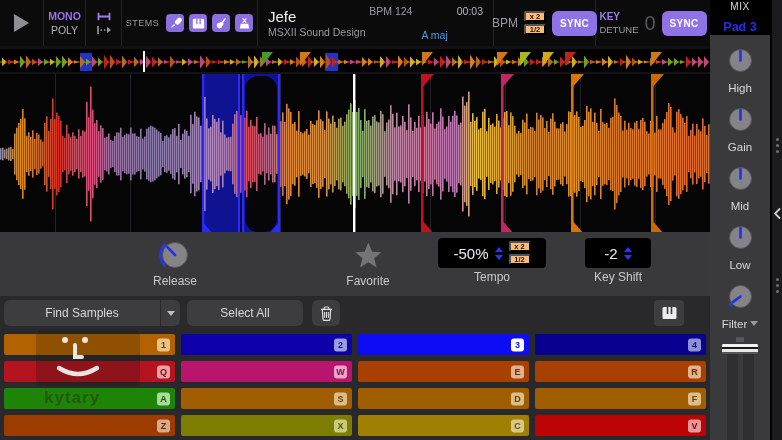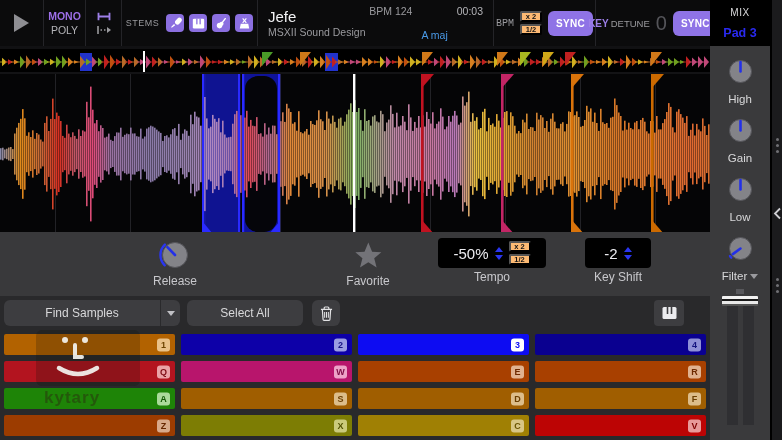--- a/index.html
+++ b/index.html
@@ -22,26 +22,26 @@
   .stem-btn { width:18px; height:18px; border-radius:4px; background:#8b6fe0; display:flex; align-items:center; justify-content:center; }
   .stem-btn svg { width:13px; height:13px; }
   .title-cell { flex:1; justify-content:space-between; padding:0 10px; }
   .track-title { font-size:15px; color:#f2f2f4; font-weight:500; line-height:1.2; }
   .track-artist { font-size:10.5px; color:#9a9a9e; }
   .track-meta { display:flex; gap:9px; font-size:10.5px; }
   .meta-bpm { color:#9a9a9e; }
   .meta-key { color:#4a9ae8;margin-top:24px; }
   .meta-time { color:#b4b4b8; }
   .bpm-cell { width:102px; gap:6px; }
-  .panel-label { font-size:10px; color:#9a9a9e;font-family:Liberation Mono, monospace; }
+  .panel-label { font-size:12px; color:#9a9a9e; }
   .mini-badges { display:flex; flex-direction:column; gap:2px; }
   .mini-badge { width:22px; height:11px; background:#fdba74; border-radius:2px; color:#141416; font-size:7.5px; font-weight:bold; display:flex; align-items:center; justify-content:center; }
   .sync-btn { background:#8f73e6; color:#fff; font-size:10px; font-weight:bold; letter-spacing:.3px; border:none; border-radius:6px; padding:7px 8px; }
   .key-cell { width:114px; gap:6px; border-right:none; }
-  .key-col { display:flex; flex-direction:row; gap:2px; }
+  .key-col { display:flex; flex-direction:column; gap:2px; }
   .key-label { font-size:10px; font-weight:bold; color:#9d7fe8; }
   .detune-label { font-size:9.5px; color:#9a9a9e; }
   .detune-val { font-size:20px; color:#55555a; }
 
   
   .overview { height:26px; background:#000; border-top:3px solid #111113; position:relative; }
   .wave { height:160px; background:#050506; position:relative; border-top:2px solid #131315; }
 
   
   .controls { height:64px; background:#39393b; position:relative; }
@@ -954,20 +954,27 @@
             <circle cx="13.5" cy="13.5" r="11" fill="#838388" stroke="#55555a" stroke-width="1"></circle>
             <line x1="13.5" y1="13.5" x2="13.5" y2="4.0" stroke="#2330e8" stroke-width="2.6" stroke-linecap="round"></line>
           </svg></div>
       <div class="knob-label">Gain</div>
     </div>
     <div class="knob-group">
       <div class="knob"><svg width="33" height="33" viewBox="-3 -3 33 33">
             <circle cx="13.5" cy="13.5" r="11" fill="#838388" stroke="#55555a" stroke-width="1"></circle>
             <line x1="13.5" y1="13.5" x2="13.5" y2="4.0" stroke="#2330e8" stroke-width="2.6" stroke-linecap="round"></line>
           </svg></div>
+      <div class="knob-label">Mid</div>
+    </div>
+    <div class="knob-group">
+      <div class="knob"><svg width="33" height="33" viewBox="-3 -3 33 33">
+            <circle cx="13.5" cy="13.5" r="11" fill="#838388" stroke="#55555a" stroke-width="1"></circle>
+            <line x1="13.5" y1="13.5" x2="13.5" y2="4.0" stroke="#2330e8" stroke-width="2.6" stroke-linecap="round"></line>
+          </svg></div>
       <div class="knob-label">Low</div>
     </div>
     <div class="knob-group">
       <div class="knob"><svg width="33" height="33" viewBox="-3 -3 33 33">
             <path d="M4.3 22.7 A13 13 0 0 1 3.0 21.1" stroke="#2a36f0" stroke-width="2.4" fill="none" stroke-linecap="round"></path>
             <circle cx="13.5" cy="13.5" r="11" fill="#838388" stroke="#55555a" stroke-width="1"></circle>
             <line x1="13.5" y1="13.5" x2="5.8" y2="19.1" stroke="#2330e8" stroke-width="2.6" stroke-linecap="round"></line>
           </svg></div>
       <div class="knob-label">
         <span>Filter</span>

